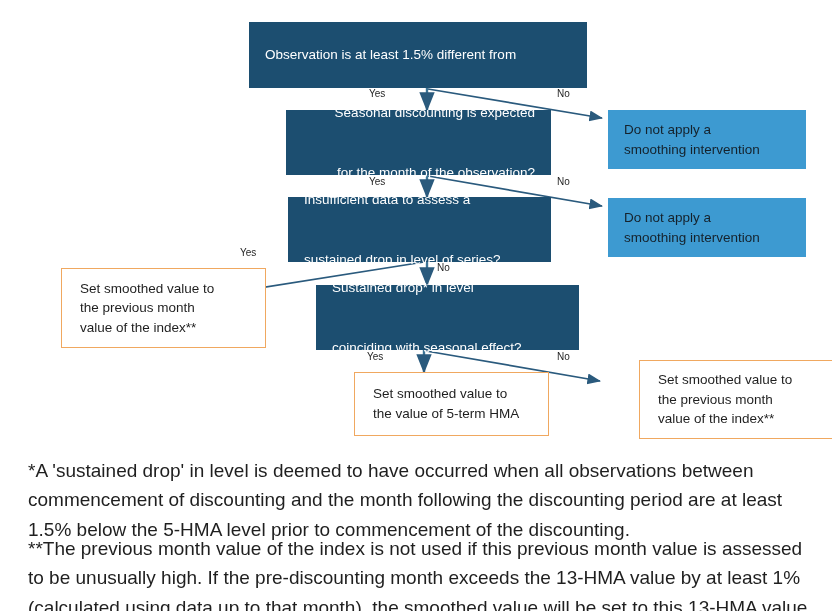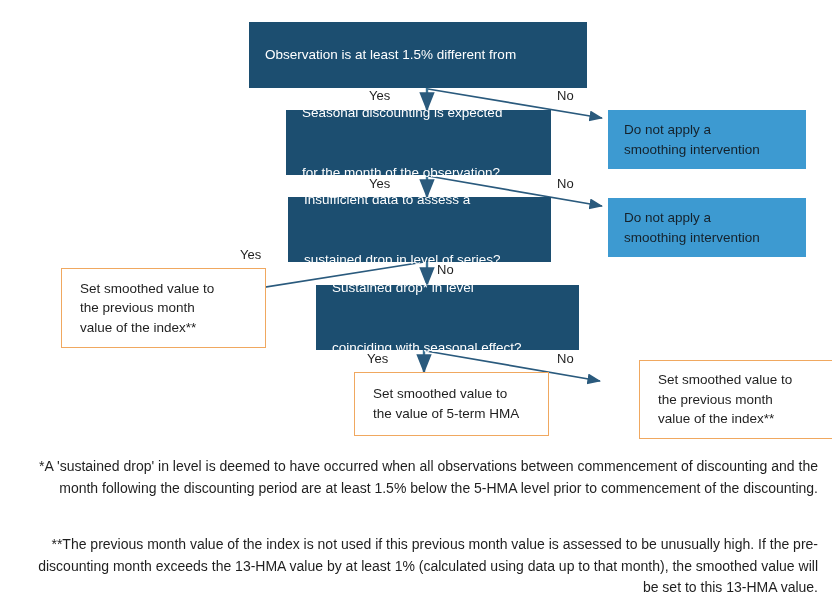--- a/index.html
+++ b/index.html
@@ -46,41 +46,40 @@
   .node.action {
     background: #ffffff;
     color: #1f1f1f;
     border: 1.3px solid #f0a860;
     padding: 10px 18px;
     margin-left: 32px;
   }
 
   .edge-label {
     position: absolute;
-    font-size: 13px;
+    font-size: 10px;
     color: #1f1f1f;
     white-space: pre;
   }
 
   svg.edges {
     position: absolute;
     left: 0; top: 0;
     width: 832px;
     height: 611px;
     overflow: visible;
     pointer-events: none;
   }
 
   .footnote {
     position: absolute;
-    font-size: 14px;
+    font-size: 19px;
     line-height: 1.55;
     color: #1f1f1f;
     width: 790px;
-    text-align: right;
   }
 </style>
 </head>
 <body>
 
 <div id="canvas">
 
   <svg class="edges" viewBox="0 0 832 611" xmlns="http://www.w3.org/2000/svg">
     <defs>
       <marker id="arrowhead" markerWidth="9" markerHeight="9" refX="7.4" refY="3.2" orient="auto" markerUnits="strokeWidth">
@@ -118,21 +117,21 @@
 
     <g>
       <line x1="426" y1="351" x2="600" y2="381" stroke="#2a5a7d" stroke-width="1.7" marker-end="url(#arrowhead)"></line>
     </g>
   </svg>
 
   <div class="node decision" style="left:249px; top:22px; width:338px; height:66px;">
     <span class="line">Observation is at least 1.5% different from</span>
   </div>
 
-  <div class="node decision" style="left:286px; top:110px; width:265px; height:65px;">
+  <div class="node decision" style="left:286px; top:110px; width:265px; height:65px;align-items:flex-end;">
     <span class="line">Seasonal discounting is expected</span>
     <span class="line">for the month of the observation?</span>
   </div>
 
   <div class="node decision" style="left:288px; top:197px; width:263px; height:65px;">
     <span class="line">Insufficient data to assess a</span>
     <span class="line">sustained drop in level of series?</span>
   </div>
 
   <div class="node decision" style="left:288px; top:285px; width:263px; height:65px;margin-left:28px;">

